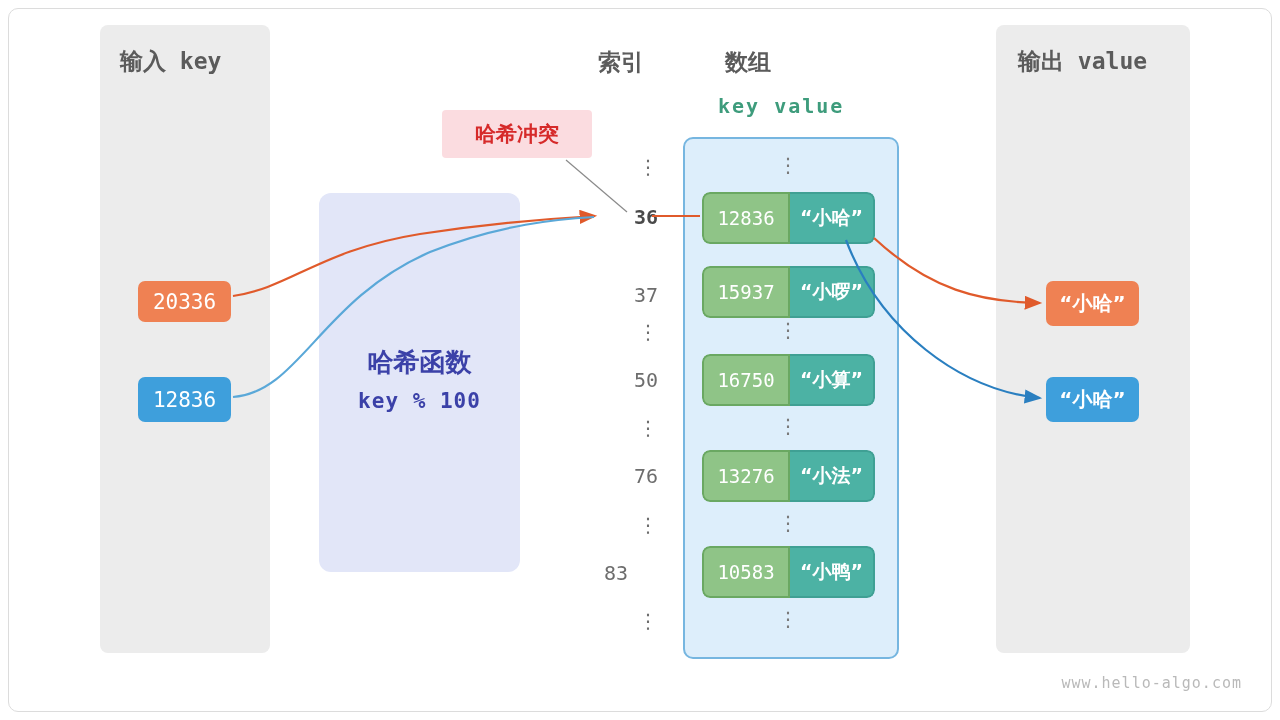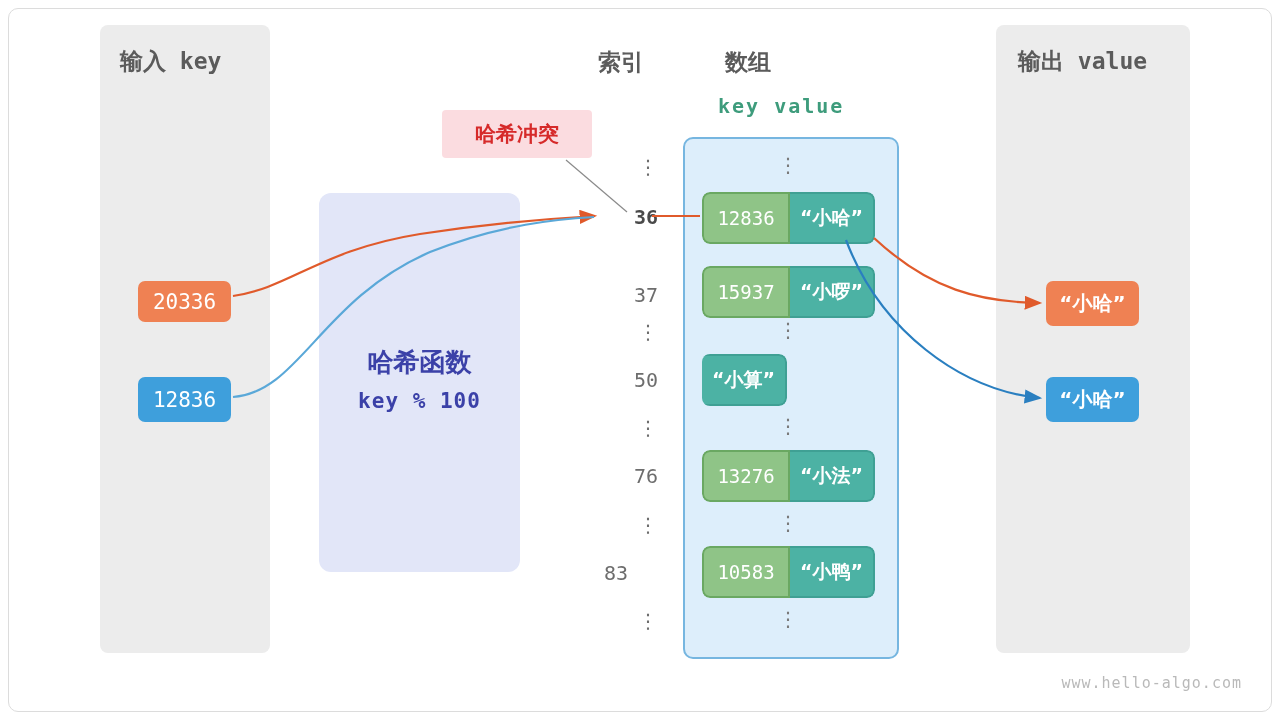--- a/index.html
+++ b/index.html
@@ -236,20 +236,21 @@
 
   <div class="entry" style="left:702px; top:192px;">
     <div class="cell-key">12836</div>
     <div class="cell-val">“小哈”</div>
   </div>
   <div class="entry" style="left:702px; top:266px;">
     <div class="cell-key">15937</div>
     <div class="cell-val">“小啰”</div>
   </div>
   <div class="entry" style="left:702px; top:354px;">
+    <div class="cell-key">16750</div>
     <div class="cell-val">“小算”</div>
   </div>
   <div class="entry" style="left:702px; top:450px;">
     <div class="cell-key">13276</div>
     <div class="cell-val">“小法”</div>
   </div>
   <div class="entry" style="left:702px; top:546px;">
     <div class="cell-key">10583</div>
     <div class="cell-val">“小鸭”</div>
   </div>

